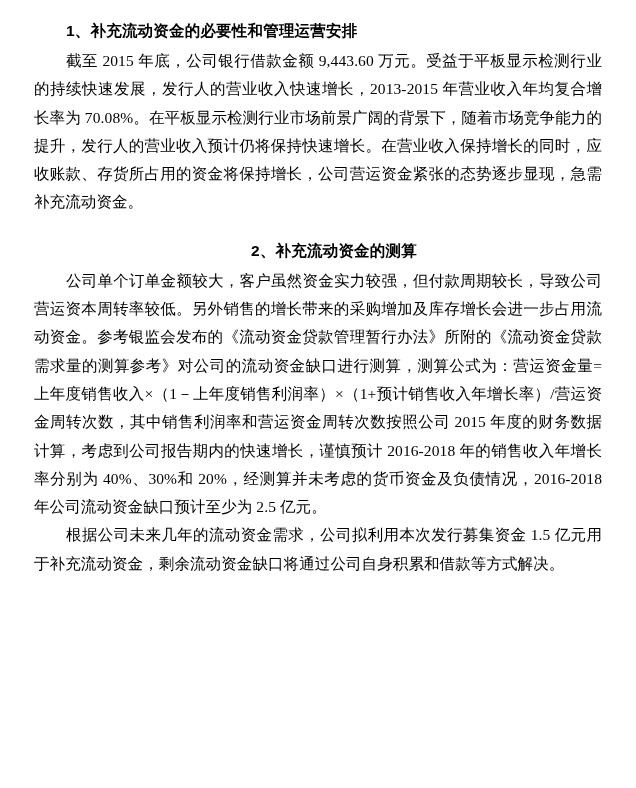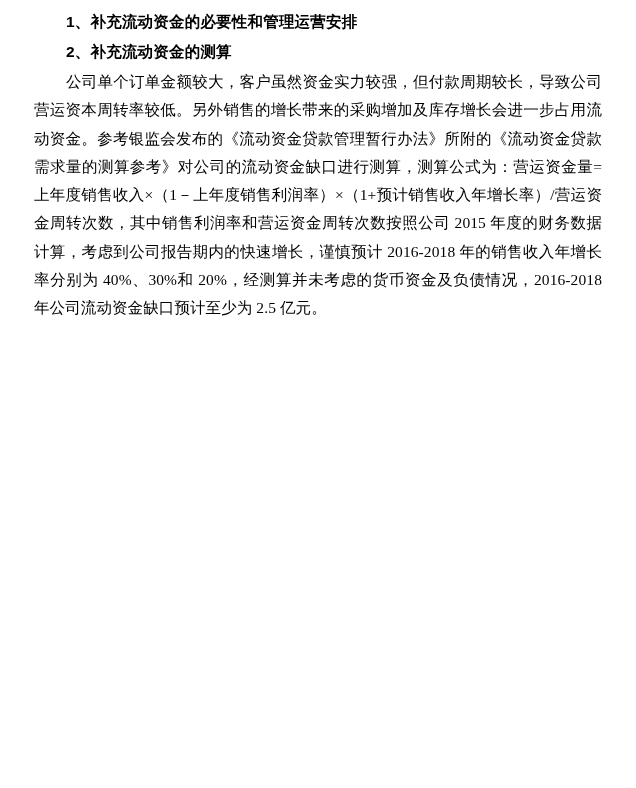--- a/index.html
+++ b/index.html
@@ -11,21 +11,21 @@
     width: 636px;
     height: 788px;
     font-family: "Liberation Serif", "DejaVu Serif", serif;
     color: #000000;
     overflow: hidden;
   }
   .page {
     width: 636px;
     height: 742px;
     box-sizing: border-box;
-    padding: 8px 34px 0 34px;
+    padding: 17px 34px 0 34px;
     position: relative;
   }
   .heading {
     font-family: "Liberation Sans", "DejaVu Sans", sans-serif;
     font-weight: bold;
     font-size: 15.5px;
     line-height: 28px;
     margin: 0 0 2px 0;
     text-indent: 32px;
     letter-spacing: 0.2px;
@@ -36,27 +36,30 @@
     margin: 0;
     text-indent: 32px;
     text-align: justify;
     text-justify: inter-ideograph;
     letter-spacing: 0.1px;
   }
   .block + .block {
     margin-top: 0px;
   }
   .heading.second {
-    margin-top: 2px;
+    margin-top: 20px;
+    text-align: center;
   }
 </style>
 </head>
 <body>
 
 <div class="page">
   <div class="block">
     <p class="heading">1、补充流动资金的必要性和管理运营安排</p>
+    <p class="para">截至 2015 年底，公司银行借款金额 9,443.60 万元。受益于平板显示检测行业的持续快速发展，发行人的营业收入快速增长，2013-2015 年营业收入年均复合增长率为 70.08%。在平板显示检测行业市场前景广阔的背景下，随着市场竞争能力的提升，发行人的营业收入预计仍将保持快速增长。在营业收入保持增长的同时，应收账款、存货所占用的资金将保持增长，公司营运资金紧张的态势逐步显现，急需补充流动资金。</p>
   </div>
   <div class="block">
     <p class="heading second">2、补充流动资金的测算</p>
     <p class="para">公司单个订单金额较大，客户虽然资金实力较强，但付款周期较长，导致公司营运资本周转率较低。另外销售的增长带来的采购增加及库存增长会进一步占用流动资金。参考银监会发布的《流动资金贷款管理暂行办法》所附的《流动资金贷款需求量的测算参考》对公司的流动资金缺口进行测算，测算公式为：营运资金量=上年度销售收入×（1－上年度销售利润率）×（1+预计销售收入年增长率）/营运资金周转次数，其中销售利润率和营运资金周转次数按照公司 2015 年度的财务数据计算，考虑到公司报告期内的快速增长，谨慎预计 2016-2018 年的销售收入年增长率分别为 40%、30%和 20%，经测算并未考虑的货币资金及负债情况，2016-2018 年公司流动资金缺口预计至少为 2.5 亿元。</p>
+    <p class="para">根据公司未来几年的流动资金需求，公司拟利用本次发行募集资金 1.5 亿元用于补充流动资金，剩余流动资金缺口将通过公司自身积累和借款等方式解决。</p>
   </div>
 </div>
 
 </body></html>

